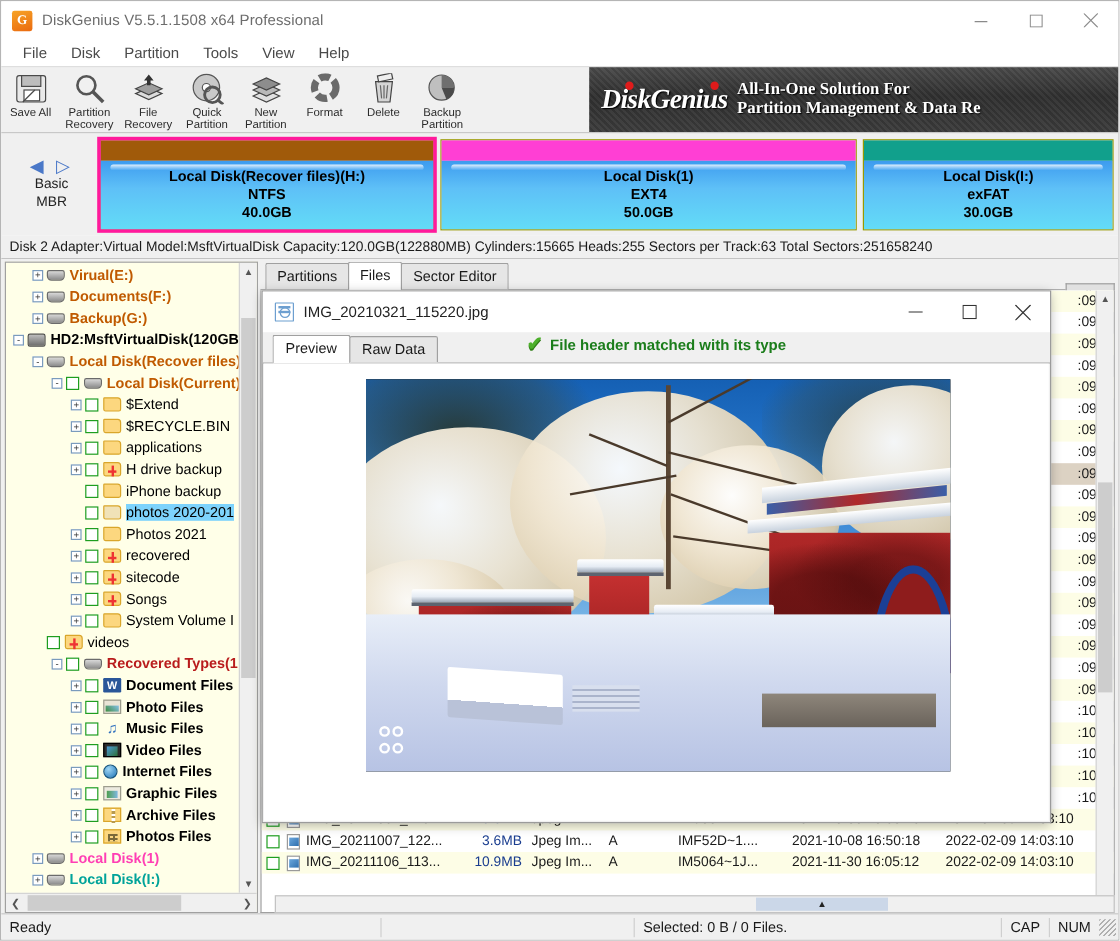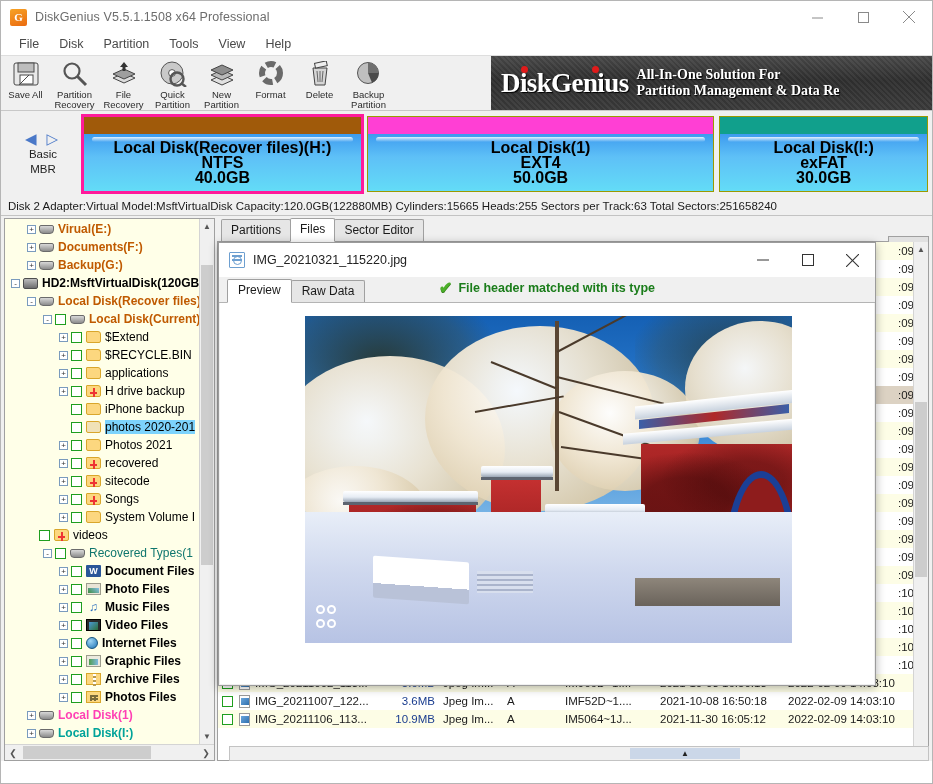--- a/index.html
+++ b/index.html
@@ -43,42 +43,42 @@
   .tb-btn .lbl { font-size:9.5px; line-height:9.5px; text-align:center; color:#2b2b2b;
                  margin-top:1px; white-space:pre-line; }
   .tb-btn.wide { width:55px; }
 
   .banner { position:absolute; left:490px; top:0; right:0; bottom:0;
             background:
               repeating-linear-gradient(45deg, rgba(255,255,255,.045) 0 2px, rgba(0,0,0,.05) 2px 4px),
               linear-gradient(180deg,#4a4a4a 0%,#2f2f2f 45%,#3b3b3b 100%);
             display:flex; align-items:center; overflow:hidden; }
   .banner .dg { font-family:"Liberation Serif", serif; font-weight:bold;
-                font-size:27px; color:#fff; margin-left:10px; letter-spacing:-.6px;
-                position:relative; text-shadow:1px 1px 1px #000; white-space:nowrap; }
+                font-size:23px; color:#fff; margin-left:10px; letter-spacing:-.6px;
+                position:relative; text-shadow:1px 1px 1px #000; white-space:nowrap;font-style:italic; }
   .banner .dot { position:absolute; width:7px; height:7px; border-radius:50%;
                  background:#e01b1b; }
   .banner .tagline { color:#fff; font-family:"Liberation Serif", serif;
                      font-weight:bold; font-size:14px; line-height:16px;
                      margin-left:8px; text-shadow:1px 1px 1px #000; white-space:nowrap; }
 
   
   .partmap { height:85px; background:#f0f0f0; display:flex; align-items:center;
              padding:2px 4px 2px 2px; }
   .disk-badge { width:80px; text-align:center; font-size:11.5px; color:#222;
                 line-height:15px; }
   .disk-badge .arrows { color:#4a78c8; font-size:15px; letter-spacing:3px;
                         line-height:16px; }
   .parts { flex:1; display:flex; gap:5px; height:76px; }
   .part { position:relative; border:1px solid #9a9a00; display:flex;
           flex-direction:column; }
   .part .usedbar { height:17px; }
   .part .body { flex:1; background:linear-gradient(180deg,#3d9bef 0%,#5ec0f7 40%,#63dcf7 100%);
                 display:flex; flex-direction:column; align-items:center;
-                justify-content:center; color:#000; font-size:16px; font-weight:bold;
+                justify-content:center; color:#000; font-size:12px; font-weight:bold;
                 line-height:15px; position:relative; }
   .part .body::before { content:""; position:absolute; top:3px; left:8px; right:8px;
                         height:5px; border-radius:3px;
                         background:linear-gradient(180deg,rgba(255,255,255,.85),rgba(255,255,255,0)); }
   .part.selected { outline:3px solid #ff1a9b; outline-offset:-1px; }
 
   .diskinfo { height:20px; background:#f0f0f0; font-size:11.5px; color:#1a1a1a;
               padding-left:7px; display:flex; align-items:center;
               border-bottom:1px solid #c3c3c3; }
 
@@ -130,21 +130,21 @@
               height:12px; background:repeating-linear-gradient(#fff 0 2px,#b89a4e 2px 4px); }
   .ico.other { background:#fcd77f; border:1px solid #d9a62b; height:12px; }
   .ico.other::after { content:""; position:absolute; left:3px; top:3px; width:8px;
               height:6px; background:
               repeating-linear-gradient(90deg,#7a6a3a 0 2px,transparent 2px 4px),
               repeating-linear-gradient(180deg,#7a6a3a 0 2px,transparent 2px 3px); }
   .tlabel { font-size:12px; }
   .tlabel.orange { color:#c05a00; font-weight:bold; }
   .tlabel.black { color:#000; font-weight:bold; }
   .tlabel.plain { color:#000; }
-  .tlabel.purple { color:#0f766e; font-weight:normal; }
+  .tlabel.purple { color:#b91c1c; font-weight:bold; }
   .tlabel.magenta { color:#ff3fb4; font-weight:bold; }
   .tlabel.teal { color:#00a39a; font-weight:bold; }
   .tlabel.sel { background:#7dd3fc; }
 
   .vsb { position:absolute; right:0; top:0; bottom:16px; width:15px;
          background:#f0f0f0; border-left:1px solid #d4d4d4; }
   .vsb .arr { height:15px; display:flex; align-items:center; justify-content:center;
               color:#555; font-size:8px; }
   .vsb .thumb { position:absolute; left:1px; right:1px; background:#cdcdcd; }
   .hsb { position:absolute; left:0; right:0; bottom:0; height:16px; background:#f0f0f0;
@@ -1042,13 +1042,25 @@
         <div class="snowslab" style="left:68px;top:243px;width:96px;height:42px;transform:skewY(4deg)"></div>
         <div class="base" style="left:330px;top:262px;width:145px;height:28px;background:linear-gradient(180deg,#8e867b,#6a635b)"></div>
 
         <div class="circles">
           <span></span><span></span><br><span></span><span></span>
         </div>
       </div>
     </div>
   </div>
 
+  <div class="statusbar">
+    <div class="sb-cell" style="width:316px">Ready</div>
+    <div class="sb-sep"></div>
+    <div class="sb-cell" style="width:210px"></div>
+    <div class="sb-sep"></div>
+    <div class="sb-cell" style="flex:1">Selected: 0 B / 0 Files.</div>
+    <div class="sb-sep"></div>
+    <div class="sb-cell">CAP</div>
+    <div class="sb-sep"></div>
+    <div class="sb-cell">NUM</div>
+    <div class="grip"></div>
+  </div>
 </div>
 
 </body></html>

